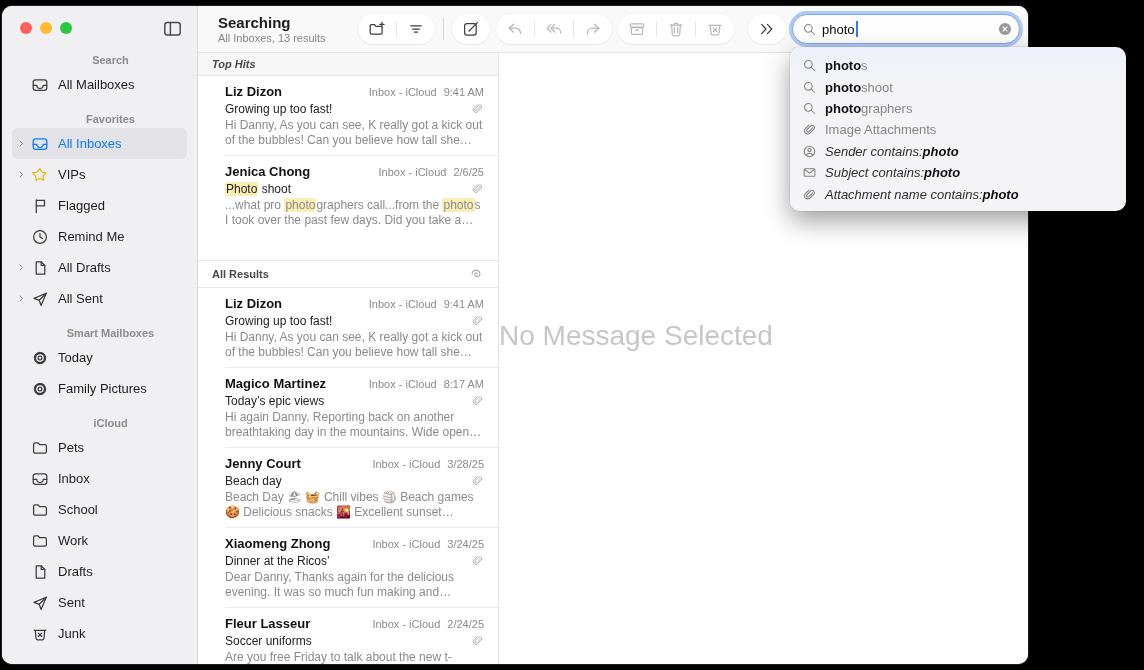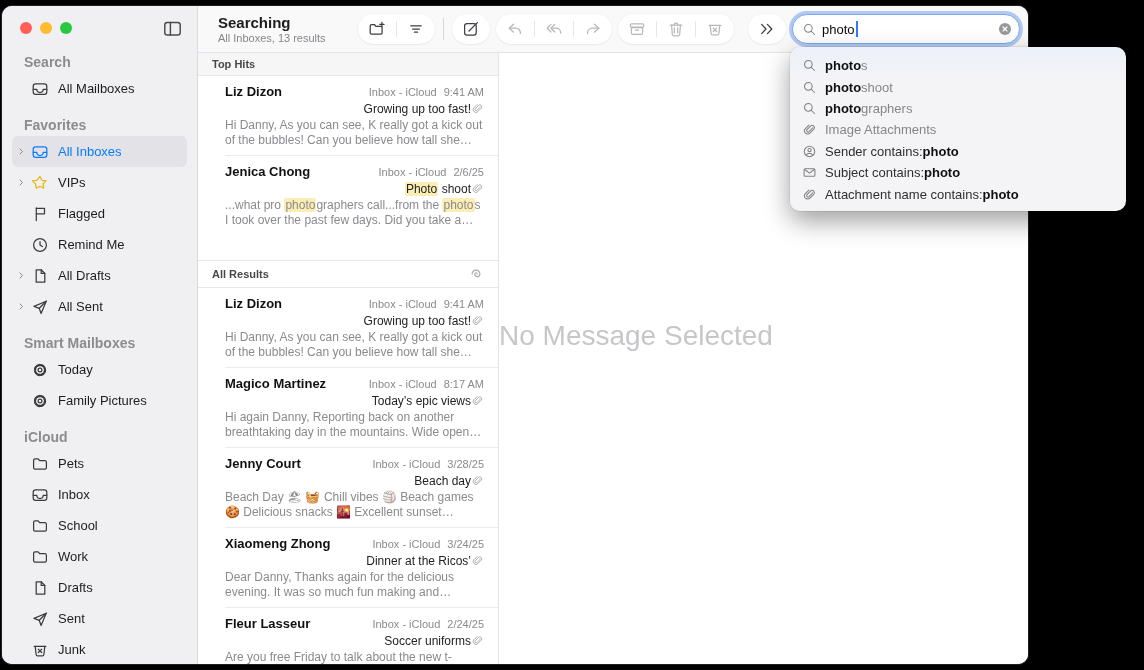--- a/index.html
+++ b/index.html
@@ -12,21 +12,21 @@
   .sidebar{width:195px;flex:0 0 195px;background:#f0f0f2;border-right:1px solid #d9d9de;overflow:hidden;}
   .traffic{display:flex;align-items:center;height:40px;padding:2px 14px 0 18px;}
   .tl{width:12px;height:12px;border-radius:50%;margin-right:8px;}
   .tl.red{background:var(--traffic-red);}
   .tl.yellow{background:var(--traffic-yellow);}
   .tl.green{background:var(--traffic-green);}
   .sbtoggle{margin-left:auto;color:#4a4a4e;width:21px;height:21px;}
   .sbtoggle svg{width:21px;height:21px;}
   .sb-section{margin-top:13px;}
   .sb-section:first-child{margin-top:6px;}
-  .sb-header{padding:0 0 3px 22px;font-size:14px;font-weight:700;color:#8b8b90;}
+  .sb-header{padding:0 0 3px 22px;font-size:11px;font-weight:700;color:#8b8b90;text-align:center;}
   .sb-item{display:flex;align-items:center;height:31px;margin:0 10px;padding:0 6px 0 4px;border-radius:6px;cursor:default;text-align:center;}
   .sb-item.selected{background:#e2e2e7;}
   .sb-ch{width:15px;height:12px;color:#86868b;flex:0 0 15px;}
   .sb-ch svg{width:11px;height:11px;}
   .sb-ic{width:20px;height:18px;margin-right:7px;color:#3c3c40;flex:0 0 20px;}
   .sb-ic svg{width:18px;height:18px;}
   .sb-ic.blue{color:var(--accent);}
   .sb-ic.yellow{color:var(--star-yellow);}
   .sb-label{font-size:13px;color:#1d1d1f;white-space:nowrap;}
   .sb-item.selected .sb-label{color:var(--accent);}
@@ -53,50 +53,50 @@
   .sic{width:15px;height:15px;color:#86868b;margin-right:5px;}
   .sic svg{width:15px;height:15px;}
   .sq{font-size:13px;color:#0b0b0c;}
   .caret{width:2px;height:16px;background:#2f7cf6;margin-left:1px;}
   .clear{margin-left:auto;width:16px;height:16px;}
   .clear svg{width:16px;height:16px;}
   
   .content{flex:1;display:flex;min-height:0;}
   .msglist{width:300px;flex:0 0 300px;background:#fff;border-right:1px solid #e3e3e7;overflow:hidden;}
   .shead{display:flex;align-items:center;padding:0 14px;font-size:11px;font-weight:700;color:#48484a;}
-  .shead.gray{height:22px;background:#f6f6f7;border-bottom:1px solid #e8e8eb;}
+  .shead.gray{height:22px;background:#f6f6f7;border-bottom:1px solid #e8e8eb;font-style:italic;}
   .shead.plain{height:26px;border-top:1px solid #e8e8eb;border-bottom:1px solid #e8e8eb;}
   .shead .ic{margin-left:auto;color:#a9a9ae;width:16px;height:16px;}
   .shead .ic svg{width:16px;height:16px;}
   .sgap{height:25px;}
   .mrow{padding:8px 14px 8px 27px;}
   .msep{height:1px;background:#ebebee;margin-left:27px;}
   .m1{display:flex;align-items:baseline;}
   .mname{font-weight:700;font-size:13px;color:#111114;flex:1;white-space:nowrap;overflow:hidden;}
   .mmb{font-size:11px;color:#8a8a8f;margin-left:8px;white-space:nowrap;}
   .mtime{font-size:11px;color:#8a8a8f;margin-left:7px;white-space:nowrap;}
   .m2{display:flex;align-items:center;margin-top:2px;min-height:15px;}
-  .msub{font-size:12px;color:#222226;flex:1;white-space:nowrap;overflow:hidden;text-align:right;}
+  .msub{font-size:12px;color:#222226;flex:1;white-space:nowrap;overflow:hidden;}
   .mclip{color:#a5a5aa;width:13px;height:13px;flex:0 0 13px;}
   .mclip svg{width:13px;height:13px;}
   .mprev{margin-top:2px;font-size:12px;line-height:14.5px;color:#8a8a8f;
     display:-webkit-box;-webkit-line-clamp:2;-webkit-box-orient:vertical;overflow:hidden;}
   mark{background:var(--highlight);color:inherit;border-radius:2px;padding:0 1px;}
   
   .viewer{flex:1;background:#fff;display:flex;align-items:center;justify-content:flex-start;}
   .empty{font-size:28px;color:#c6c6cb;padding-bottom:46px;}
   
   .suggest{position:absolute;left:790px;top:47px;width:336px;height:164px;z-index:20;border-radius:10px;
     background:linear-gradient(180deg,#edf1fa 0px,#f4f4f6 34px);padding:8px 0 6px 0;box-sizing:border-box;
     box-shadow:0 0 0 .5px rgba(0,0,0,.12), 0 10px 26px rgba(0,0,0,.38);}
   .sug{display:flex;align-items:center;height:21.4px;padding:0 12px;font-size:13px;color:#86868b;}
   .sug .ic{width:16px;height:15px;margin-right:7px;color:#7f7f85;flex:0 0 16px;}
   .sug .ic svg{width:15px;height:15px;}
   .sug .b{font-weight:700;color:#101013;}
-  .sug.filter{color:#2e2e33;}
+  .sug.filter{color:#2e2e33;font-style:italic;}
   svg{display:block;}
 </style>
 </head>
 <body>
 
 <div class="stage">
   <div class="window">
 
     <aside class="sidebar">
       <div class="traffic">

